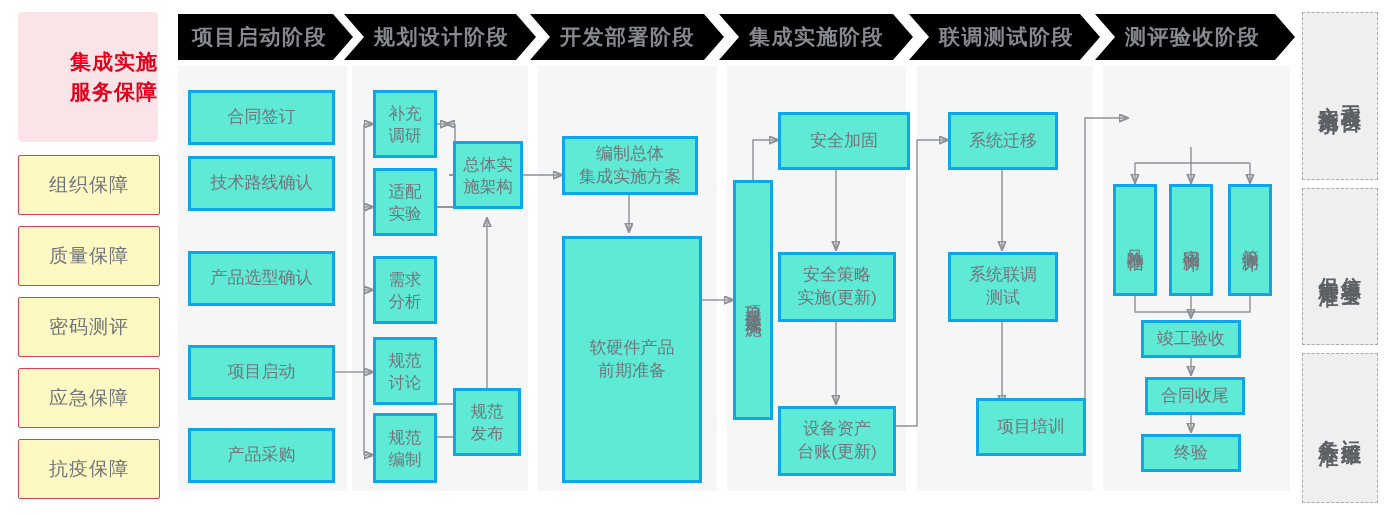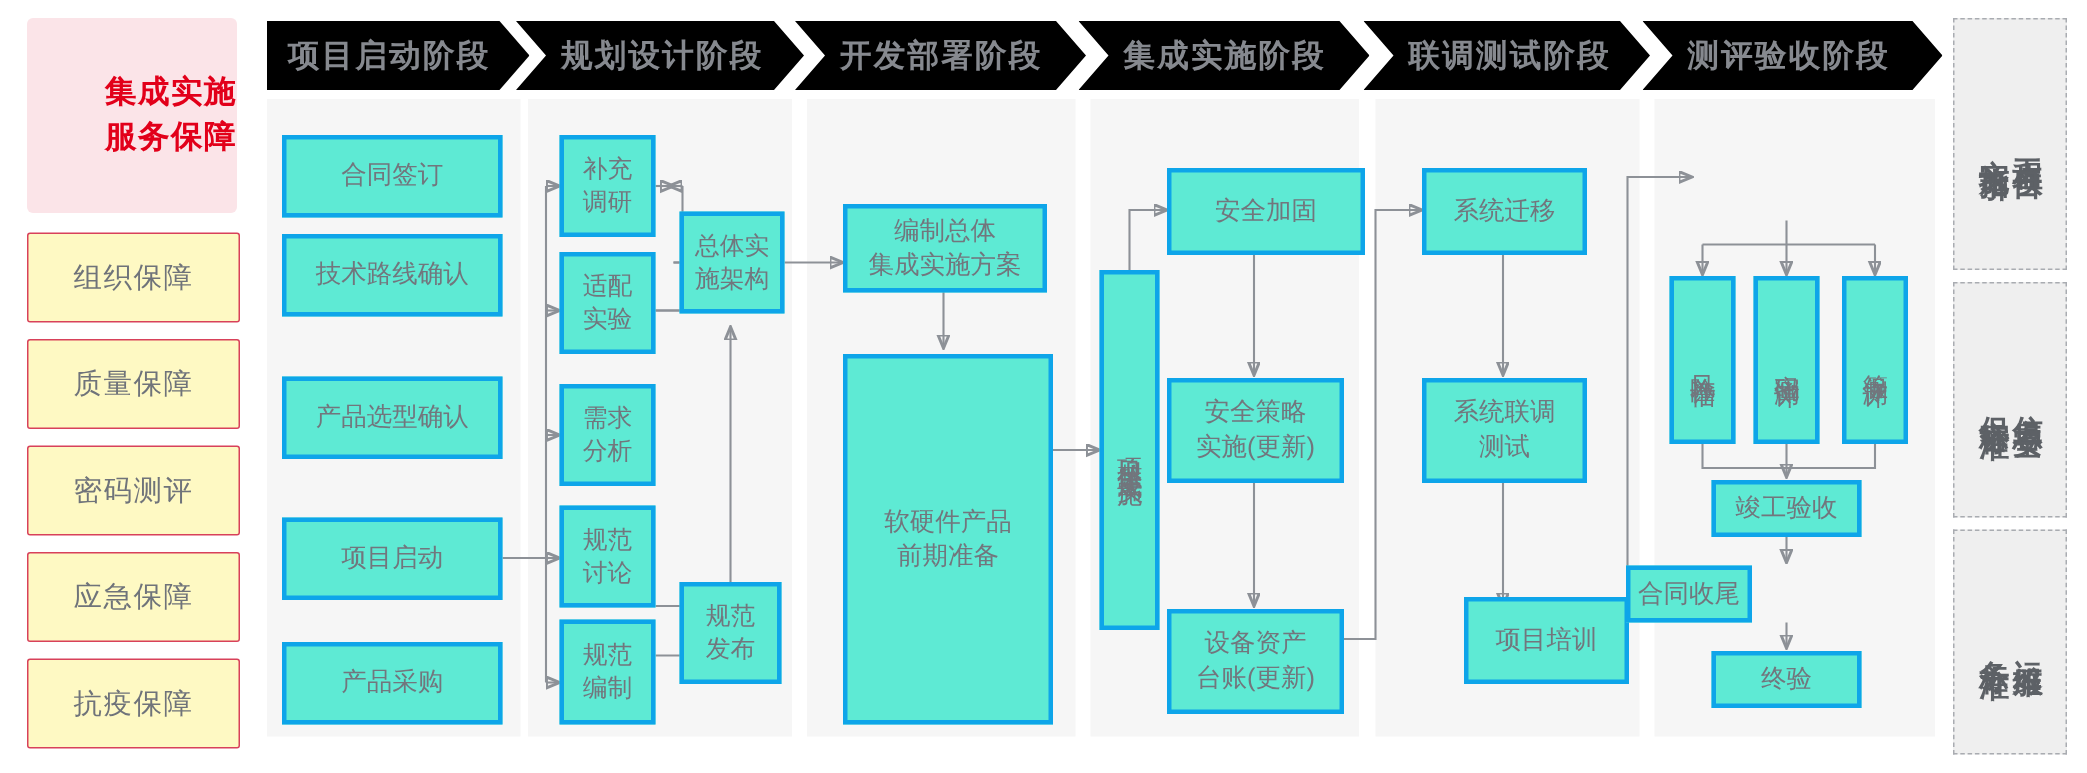--- a/index.html
+++ b/index.html
@@ -295,21 +295,21 @@
     </div>
   <div class="node vert" style="left:1169px;top:184px;width:44px;height:112px">
       <span>密码测评</span>
     </div>
   <div class="node vert" style="left:1228px;top:184px;width:44px;height:112px">
       <span>等保测评</span>
     </div>
   <div class="node" style="left:1141px;top:320px;width:100px;height:38px">
       <span>竣工验收</span>
     </div>
-  <div class="node" style="left:1084px;top:377px;width:84px;height:38px">
+  <div class="node" style="left:1145px;top:377px;width:100px;height:38px">
       <span>合同收尾</span>
     </div>
   <div class="node" style="left:1141px;top:434px;width:100px;height:38px">
       <span>终验</span>
     </div>
 
   <div class="std-box" style="top:12px;height:168px">
       <span>工程项目
 实施指引</span>
     </div>

